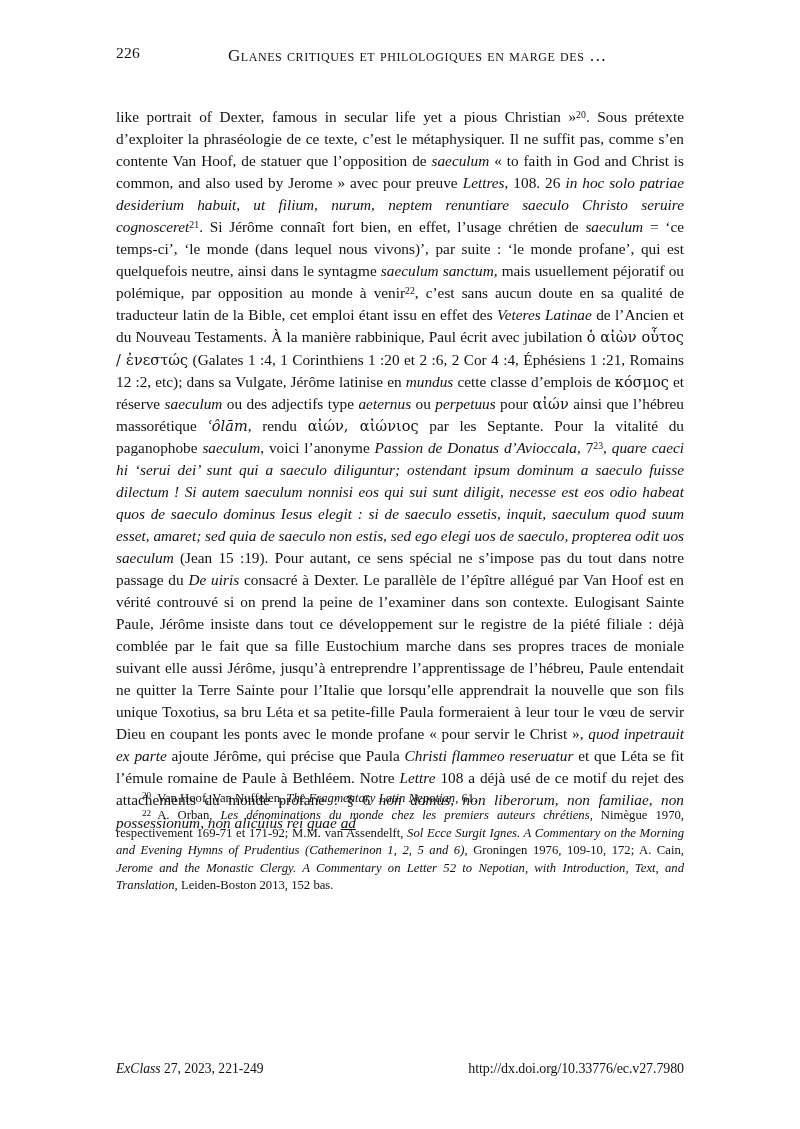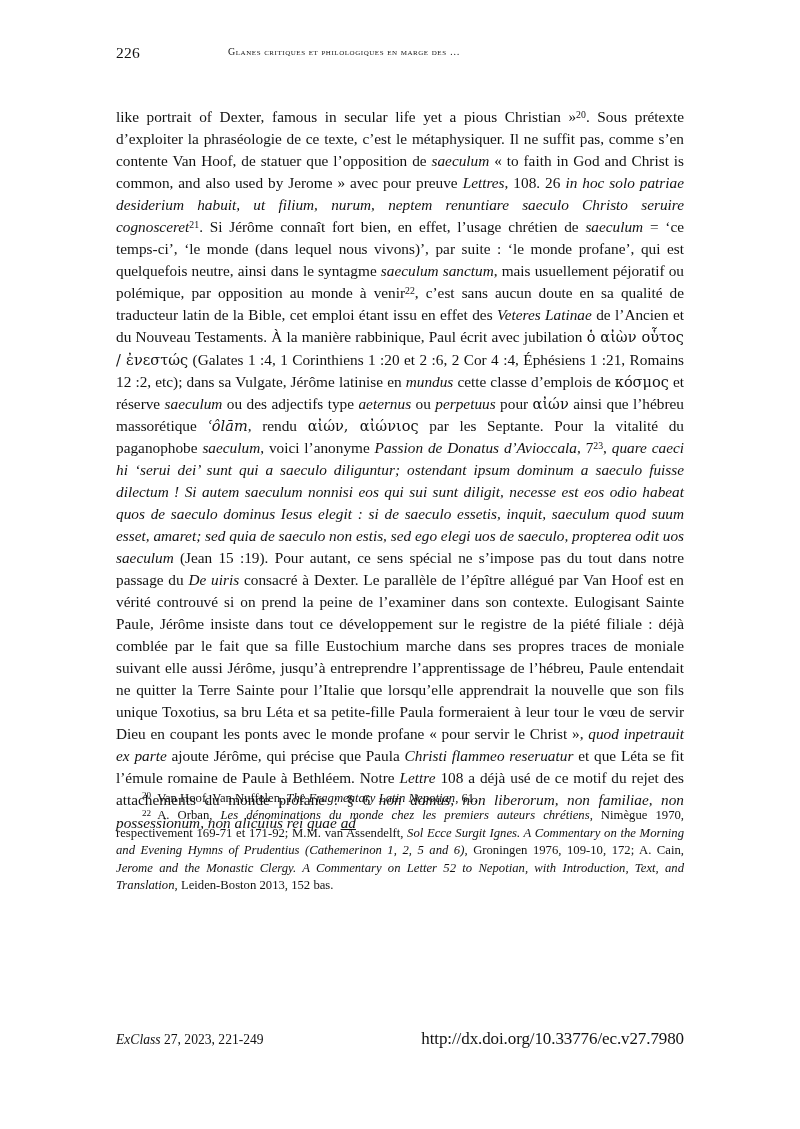--- a/index.html
+++ b/index.html
@@ -34,21 +34,21 @@
     position: absolute;
     left: 0;
     top: 0;
     font-size: 15.5px;
     letter-spacing: 0.2px;
   }
   .runtitle {
     position: absolute;
     left: 112px;
     top: 2px;
-    font-size: 10px;
+    font-size: 17px;
     font-variant: small-caps;
     letter-spacing: 0.55px;
     white-space: nowrap;
   }
 
   
   .body-block {
     position: absolute;
     left: 116px;
     top: 106px;
@@ -107,22 +107,23 @@
     position: absolute;
     left: 116px;
     top: 1029px;
     width: 568px;
     font-size: 13.6px;
     display: flex;
     justify-content: space-between;
     align-items: baseline;
   }
   .footer-right {
-    font-size: 17px;
+    font-size: 14px;
     letter-spacing: -0.1px;
+    margin-top: 32px;
   }
 </style>
 </head>
 <body>
 
 <div class="page">
 
   <div class="runhead">
     <div class="folio">226</div>
     <div class="runtitle">Glanes critiques et philologiques en marge des …</div>

